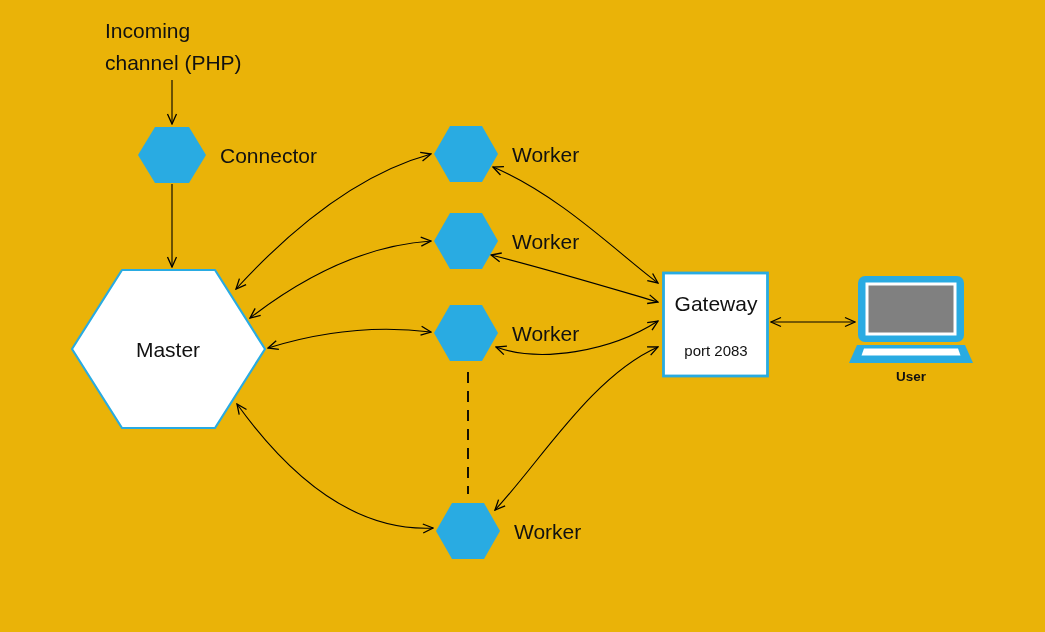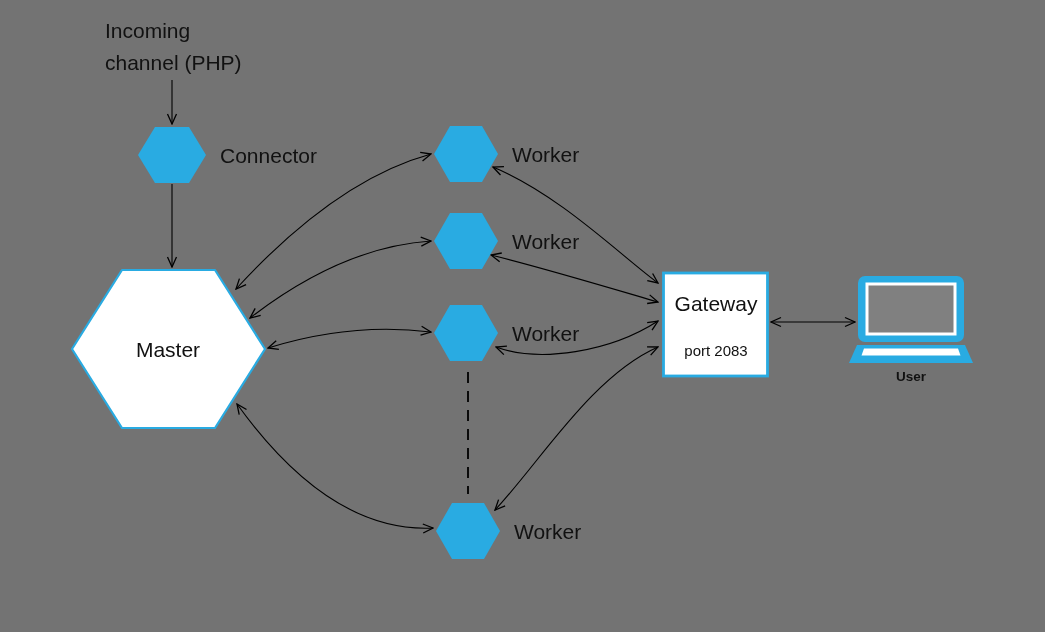--- a/index.html
+++ b/index.html
@@ -5,21 +5,21 @@
   html, body {
     margin: 0;
     padding: 0;
     background: #ffffff;
     font-family: "Liberation Sans", "DejaVu Sans", sans-serif;
   }
   .canvas {
     position: relative;
     width: 1045px;
     height: 632px;
-    background: #737373;
+    background: #eab308;
     overflow: hidden;
   }
   svg { display: block; }
   .edge {
     fill: none;
     stroke: var(--color-line, #000000);
     stroke-width: 1.1;
   }
   .edge-dashed {
     fill: none;

